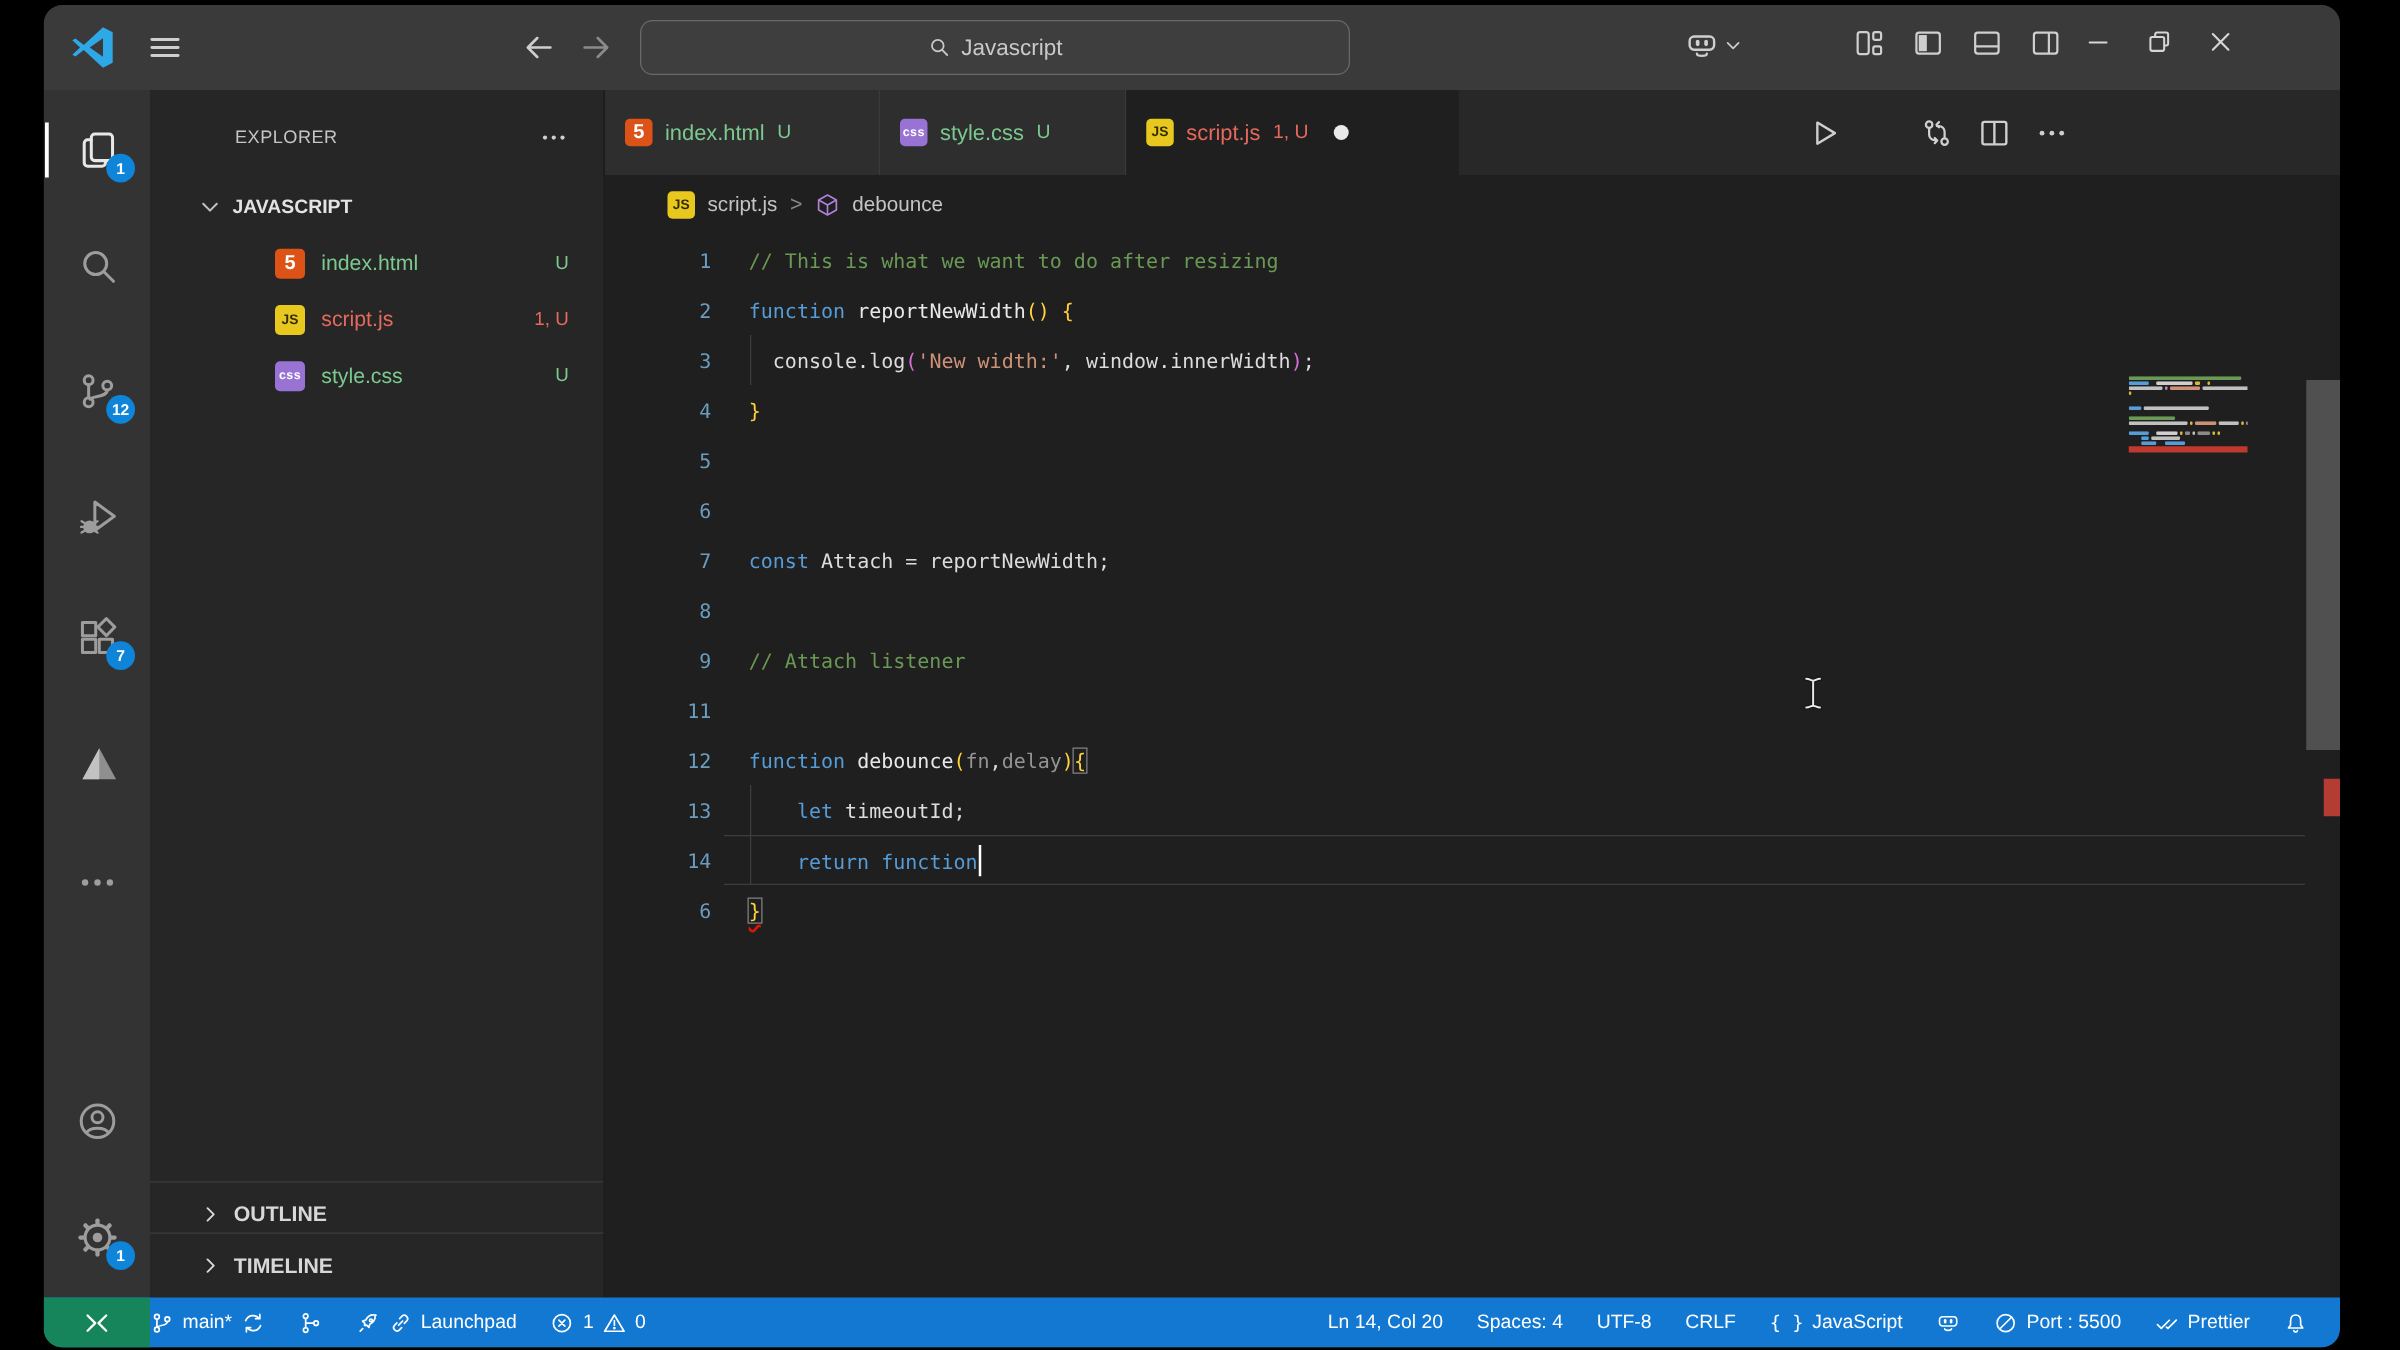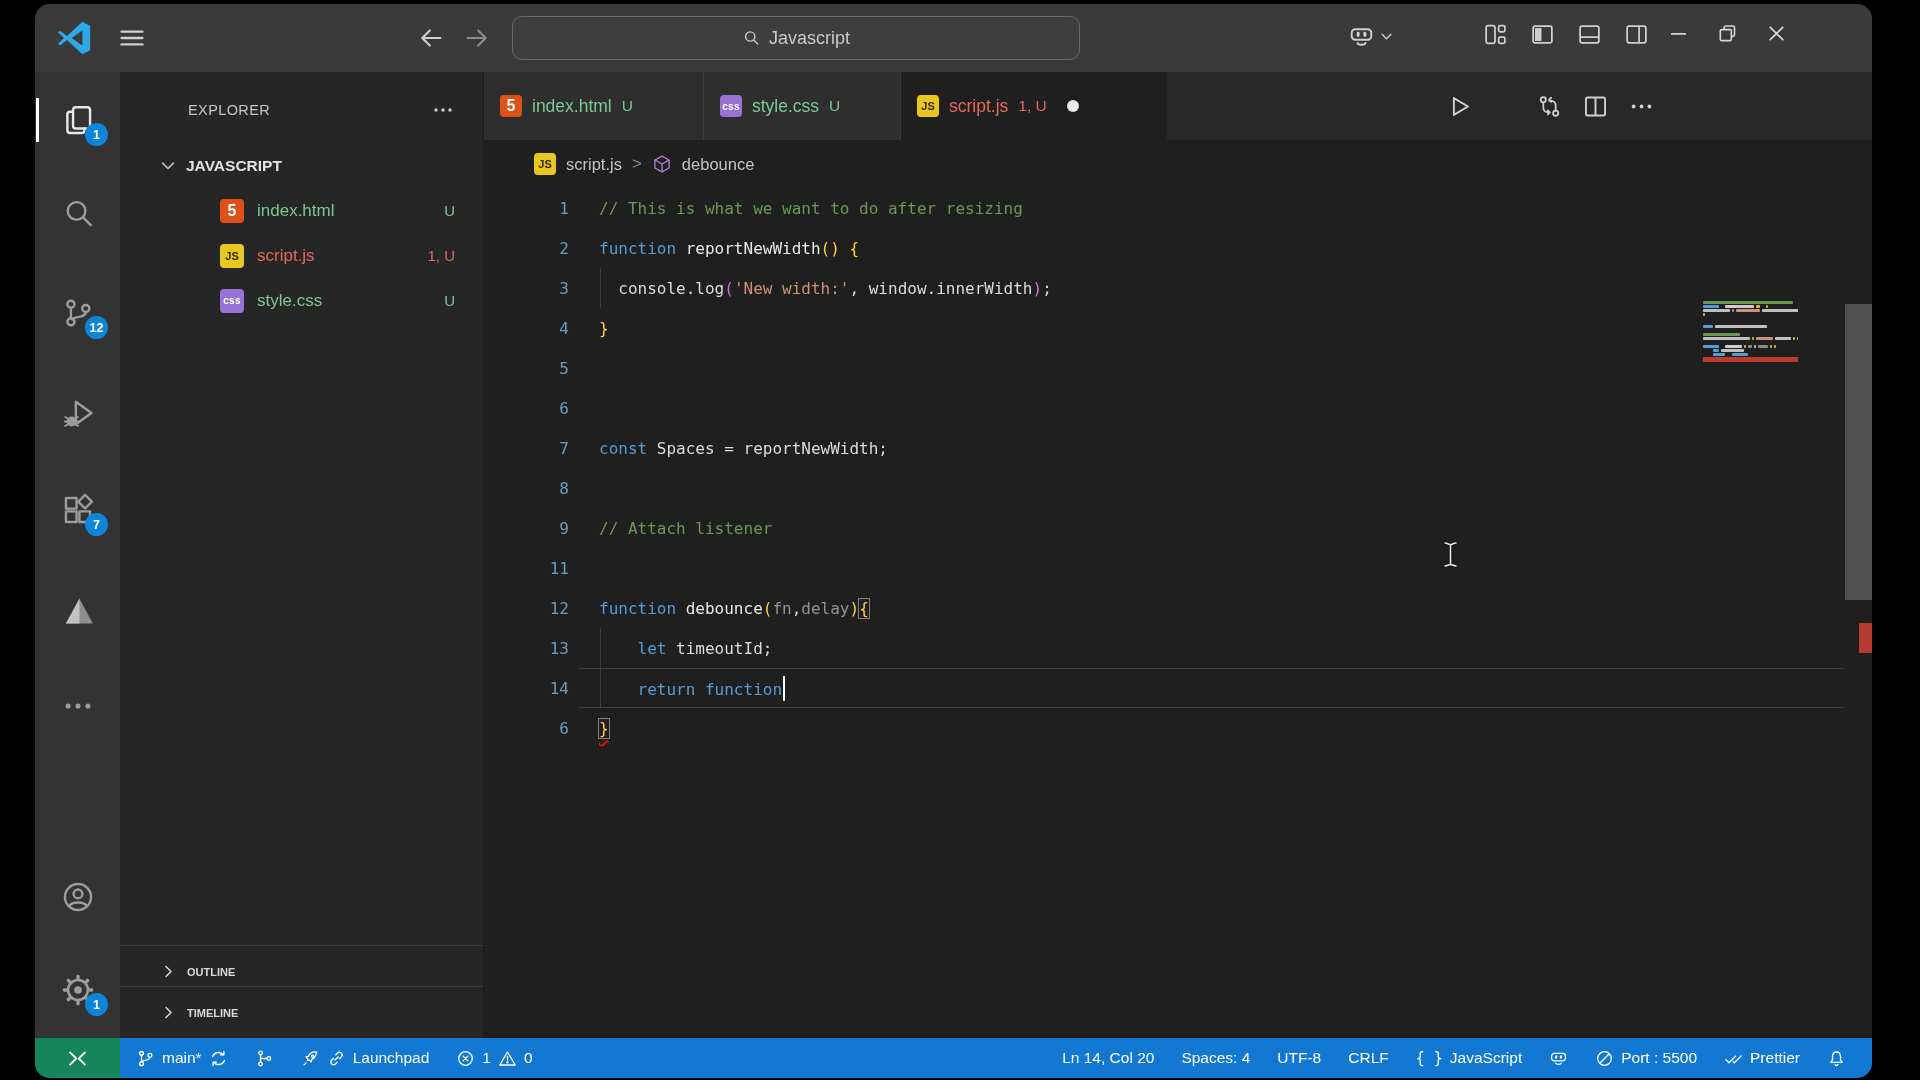--- a/index.html
+++ b/index.html
@@ -33,21 +33,21 @@
 
   
   .sidebar{position:absolute;left:85px;top:68px;width:363px;bottom:40px;background:#262626;color:#cccccc;}
   .sb-header{position:relative;height:64px;text-align:center;}
   .sb-title{position:absolute;left:68px;top:30px;font-size:14.5px;letter-spacing:.4px;color:#c5c5c5;}
   .sb-more{position:absolute;right:28px;top:26px;width:24px;height:24px;color:#cfcfcf;}
   .sb-folder{margin-top:8px;height:44px;display:flex;align-items:center;padding-left:38px;gap:8px;font-weight:bold;font-size:15.5px;color:#e3e3e3;}
   .sb-folder .icn{width:20px;height:20px;color:#c0c0c0;}
   .file-row{height:45px;display:flex;align-items:center;padding-left:100px;gap:13px;font-size:17px;}
   .file-row .badge{margin-left:auto;margin-right:28px;font-size:15px;}
-  .sb-section{position:absolute;left:0;right:0;height:52px;border-top:1px solid #3c3c3c;display:flex;align-items:center;padding-left:40px;gap:10px;font-weight:bold;font-size:11px;color:#d8d8d8;box-sizing:border-box;}
+  .sb-section{position:absolute;left:0;right:0;height:52px;border-top:1px solid #3c3c3c;display:flex;align-items:center;padding-left:40px;gap:10px;font-weight:bold;font-size:17px;color:#d8d8d8;box-sizing:border-box;}
   .sb-section .icn{width:17px;height:17px;}
   .sb-outline{bottom:41px;}
   .sb-timeline{bottom:0;}
 
   
   .fi{width:24px;height:24px;border-radius:4px;display:flex;align-items:center;justify-content:center;font-weight:bold;flex:none;font-family:"Liberation Sans",sans-serif;}
   .fi-html{background:#dd5317;color:#fff;font-size:16px;}
   .fi-js{background:#e8c71e;color:#332b00;font-size:11px;}
   .fi-css{background:#9873d3;color:#fff;font-size:10px;letter-spacing:.3px;}
   .fi.small{width:22px;height:22px;}
@@ -86,21 +86,21 @@
   .mm-line span{display:inline-block;height:2.5px;border-radius:1px;flex:none;}
   .mm-error{height:5px;background:#c0392f;margin:1px 0;}
   .scroll-slider{position:absolute;right:0;top:116px;width:27px;height:296px;background:#505050;}
   .scroll-error{position:absolute;right:0;top:435px;width:13px;height:30px;background:#b53c33;}
 
   
   .statusbar{position:absolute;left:0;right:0;bottom:0;height:40px;background:#1278d2;display:flex;align-items:center;color:#ffffff;font-size:15.5px;}
   .sb-remote{width:85px;height:40px;background:#17855c;display:flex;align-items:center;justify-content:center;flex:none;}
   .sb-remote .icn{width:21px;height:21px;}
   .st-item{display:flex;align-items:center;gap:7px;white-space:nowrap;}
-  .st-left{display:flex;align-items:center;gap:27px;padding-left:16px;}
+  .st-left{display:flex;align-items:center;gap:27px;}
   .st-right{display:flex;align-items:center;gap:27px;margin-left:auto;padding-right:26px;}
   .st-item .icn{width:19px;height:19px;}
   .braces{font-family:"DejaVu Sans Mono",monospace;font-size:15px;}
 
   
   .mouse-ibeam{position:absolute;left:1443px;top:541px;width:15px;height:27px;color:#e8e8e8;filter:drop-shadow(0 0 1px #000);}
 </style>
 </head>
 <body>
 
@@ -417,21 +417,21 @@
     </div>
 
     <div class="code-area">
       <div id="code-lines">
           <div class="code-row"><span class="gutter">1</span><span class="code-text"><span class="tk-cm">// This is what we want to do after resizing</span></span></div>
           <div class="code-row"><span class="gutter">2</span><span class="code-text"><span class="tk-kw">function</span><span class="tk-pl"> </span><span class="tk-fn">reportNewWidth</span><span class="tk-b1">()</span><span class="tk-pl"> </span><span class="tk-b1">{</span></span></div>
           <div class="code-row"><div class="guide"></div><span class="gutter">3</span><span class="code-text"><span class="tk-pl">  console.log</span><span class="tk-b2">(</span><span class="tk-st">'New width:'</span><span class="tk-pl">, window.innerWidth</span><span class="tk-b2">)</span><span class="tk-pl">;</span></span></div>
           <div class="code-row"><span class="gutter">4</span><span class="code-text"><span class="tk-b1">}</span></span></div>
           <div class="code-row"><span class="gutter">5</span><span class="code-text"></span></div>
           <div class="code-row"><span class="gutter">6</span><span class="code-text"></span></div>
-          <div class="code-row"><span class="gutter">7</span><span class="code-text"><span class="tk-kw">const</span><span class="tk-pl"> Spaces = reportNewWidth;</span></span></div>
+          <div class="code-row"><span class="gutter">7</span><span class="code-text"><span class="tk-kw">const</span><span class="tk-pl"> Attach = reportNewWidth;</span></span></div>
           <div class="code-row"><span class="gutter">8</span><span class="code-text"></span></div>
           <div class="code-row"><span class="gutter">9</span><span class="code-text"><span class="tk-cm">// Attach listener</span></span></div>
           <div class="code-row"><span class="gutter">11</span><span class="code-text"></span></div>
           <div class="code-row"><span class="gutter">12</span><span class="code-text"><span class="tk-kw">function</span><span class="tk-pl"> </span><span class="tk-fn">debounce</span><span class="tk-b1">(</span><span class="tk-pm">fn</span><span class="tk-pl">,</span><span class="tk-pm">delay</span><span class="tk-b1">)</span><span class="tk-b1m">{</span></span></div>
           <div class="code-row"><div class="guide"></div><span class="gutter">13</span><span class="code-text"><span class="tk-pl">    </span><span class="tk-kw">let</span><span class="tk-pl"> timeoutId;</span></span></div>
           <div class="code-row"><div class="line-hl"></div><div class="guide"></div><span class="gutter">14</span><span class="code-text"><span class="tk-pl">    </span><span class="tk-kw">return</span><span class="tk-pl"> </span><span class="tk-kw">function</span><span class="cursor"></span></span></div>
           <div class="code-row"><span class="gutter">6</span><span class="code-text"><span class="tk-b1e">}</span></span></div>
         </div>
       <div class="minimap" id="minimap">
           <div class="mm-line">

